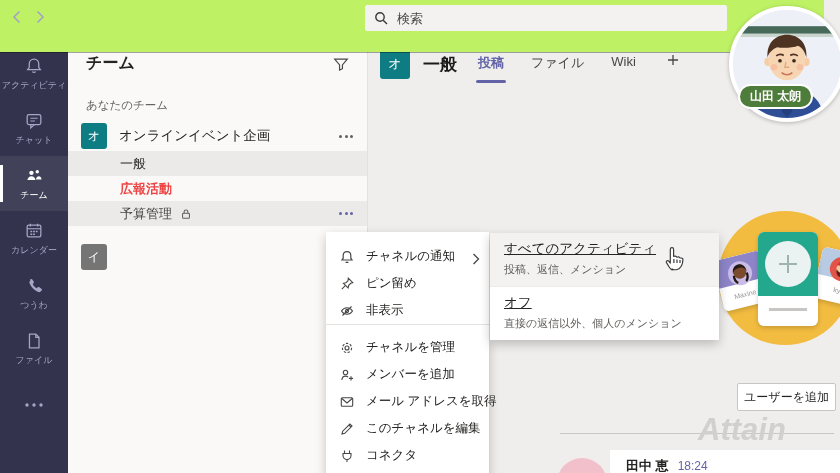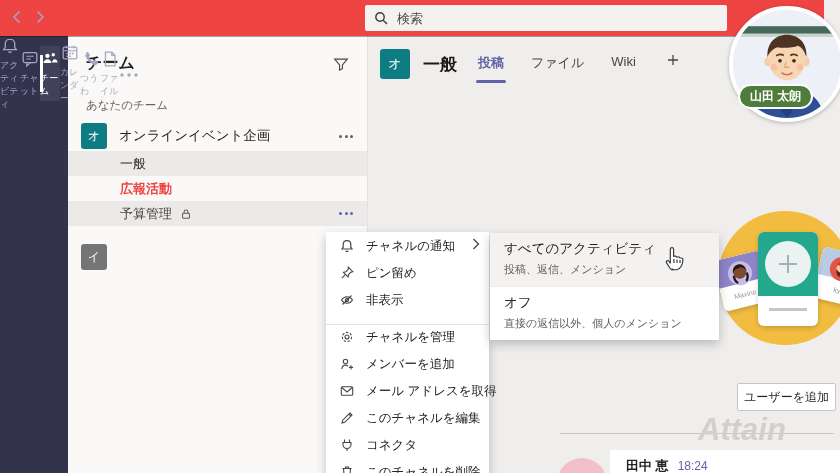--- a/index.html
+++ b/index.html
@@ -1,32 +1,32 @@
 <!DOCTYPE html>
 <html><head>
 <meta charset="utf-8">
 <style>
   html,body{margin:0;padding:0;background:#ddd;}
   .screen{position:relative;width:840px;height:473px;overflow:hidden;background:#EFEEEC;
           font-family:"Liberation Sans","DejaVu Sans",sans-serif;-webkit-font-smoothing:antialiased;}
   svg{display:block}
 
   
-  .topbar{position:absolute;left:0;top:0;right:16px;height:36px;background:#ef4444;z-index:6;
+  .topbar{position:absolute;left:0;top:0;right:16px;height:52px;background:#bef264;z-index:6;
           box-shadow:0 1px 0 rgba(0,0,0,.35);}
   .nav-arrows{position:absolute;left:12px;top:10px;display:flex;gap:15px;color:#A3A2C6;}
   .searchbox{position:absolute;left:365px;top:5px;width:362px;height:26px;background:#F3F2F1;
              border-radius:2px;display:flex;align-items:center;gap:7px;padding:0 9px;box-sizing:border-box;}
   .searchbox input{border:none;outline:none;background:transparent;font:13px "Liberation Sans",sans-serif;
                    color:#3B3A39;width:100%;}
   .searchbox input::placeholder{color:#484644;opacity:1;}
 
   
   .rail{position:absolute;left:0;top:36px;bottom:0;width:68px;background:#33334E;z-index:5;
-        display:flex;flex-direction:row;padding-top:10px;}
+        display:flex;flex-direction:column;padding-top:10px;}
   .rail-item{position:relative;height:55px;display:flex;flex-direction:column;align-items:center;
              justify-content:center;gap:3px;color:#A6A5C5;font-size:9px;cursor:pointer;}
   .rail-item.active{color:#FFFFFF;background:rgba(255,255,255,.07);}
   .rail-item.active::before{content:"";position:absolute;left:0;top:9px;bottom:9px;width:3px;background:#fff;}
   .rail-more{height:42px;display:flex;align-items:center;justify-content:center;color:#A6A5C5;margin-top:8px;}
 
   
   .list-panel{position:absolute;left:68px;top:36px;bottom:0;width:300px;background:#FAF9F8;z-index:4;
               border-right:1px solid #E3E1DF;box-sizing:border-box;}
   .panel-header{display:flex;align-items:center;justify-content:space-between;padding:17px 17px 0 18px;}
@@ -89,33 +89,33 @@
              color:#D2D0CE;letter-spacing:0px;}
   .pink-avatar{position:absolute;left:189px;top:422px;width:50px;height:50px;border-radius:50%;background:#F2C0CB;}
   .message-card{position:absolute;left:242px;top:414px;right:0;height:60px;background:#fff;
                 padding:7px 0 0 16px;box-sizing:border-box;display:flex;align-items:baseline;gap:9px;}
   .msg-author{font-size:13px;font-weight:bold;color:#252423;}
   .msg-time{font-size:12px;color:#6264A7;}
 
   
   .context-menu{position:absolute;left:326px;top:232px;width:163px;height:262px;background:#fff;z-index:10;
                 box-shadow:0 4px 10px rgba(0,0,0,.22);padding-top:6px;box-sizing:border-box;}
-  .menu-item{height:27px;display:flex;align-items:flex-start;gap:11px;padding:0 9px 0 13px;font-size:12.5px;
+  .menu-item{height:27px;display:flex;align-items:flex-end;gap:11px;padding:0 9px 0 13px;font-size:12.5px;
              color:#252423;cursor:pointer;white-space:nowrap;}
   .menu-item .mi-icon{flex:none;width:16px;height:16px;color:#484644;}
   .menu-item .chev{margin-left:auto;color:#484644;}
   .menu-divider{height:1px;background:#E4E2E0;margin:5px 0 4px;}
 
   
   .submenu{position:absolute;left:490px;top:233px;width:229px;background:#fff;z-index:11;
            box-shadow:0 4px 10px rgba(0,0,0,.22);}
   .submenu-item{padding:7px 14px 9px;cursor:pointer;border-bottom:1px solid #EDEBE9;}
   .submenu-item:last-child{border-bottom:none;}
   .submenu-item.hovered{background:#F3F2F1;}
-  .sub-title{font-size:13.5px;color:#252423;}
+  .sub-title{font-size:13.5px;color:#252423;text-decoration:underline;}
   .sub-sub{font-size:11px;color:#605E5C;margin-top:4px;}
   .submenu-item.row-check{display:flex;align-items:center;justify-content:space-between;padding:10px 14px 12px;}
 
   .cursor{position:absolute;left:664px;top:245px;z-index:20;pointer-events:none;}
 
   
   .presenter{position:absolute;left:729px;top:6px;z-index:30;}
   .presenter-ring{width:108px;height:108px;border-radius:50%;border:4px solid #fff;overflow:hidden;
                   background:#EDF1F7;box-shadow:0 1px 4px rgba(0,0,0,.25);}
   .presenter-name{position:absolute;left:9px;bottom:13px;background:#4E7C3A;border:2px solid #fff;

